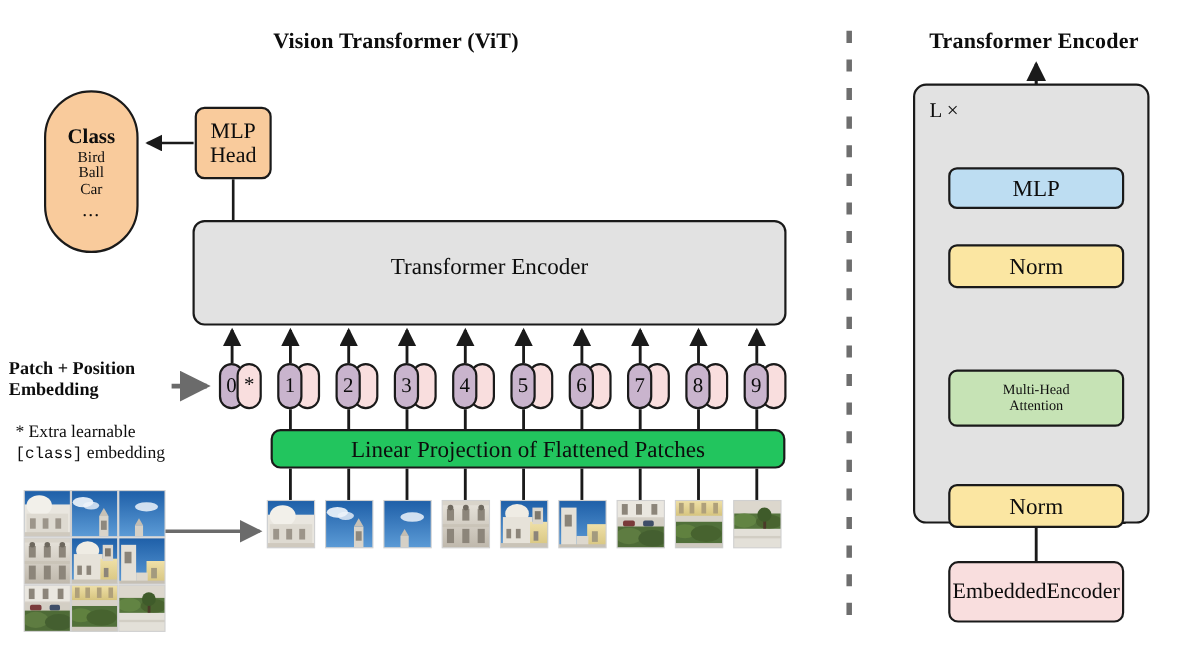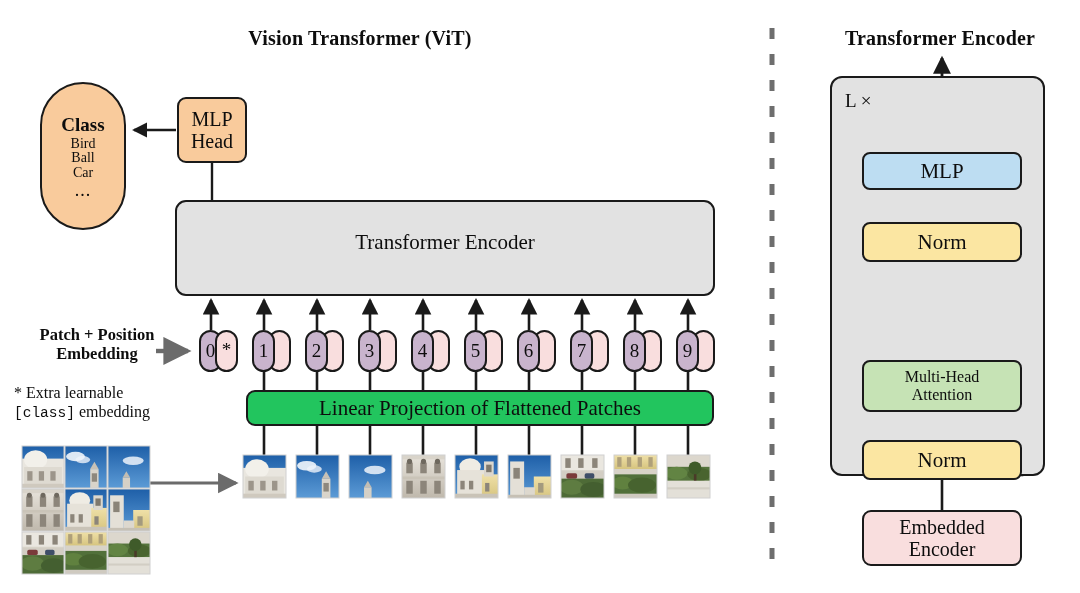--- a/index.html
+++ b/index.html
@@ -25,21 +25,21 @@
 
   #mlp-head{left:177px;top:97px;width:70px;height:66px;border-radius:9px;
             background:#F9CB9C;flex-direction:column;font-size:20px;line-height:1.12;}
 
   #encoder-box{left:175px;top:200px;width:540px;height:96px;border-radius:11px;
                background:#E2E2E2;align-items:flex-start;padding-top:28px;font-size:21px;}
 
   #linproj{left:246px;top:390px;width:468px;height:36px;border-radius:9px;
            background:#22c55e;font-size:21px;}
 
-  .lbl{position:absolute;text-align:center;}
+  .lbl{position:absolute;}
   #pp-label{left:8px;top:326px;width:178px;font-weight:bold;font-size:16.5px;line-height:1.14;}
   #foot-label{left:14px;top:383px;width:175px;font-size:16px;line-height:1.2;text-align:left;}
   #foot-label .mono{font-family:"Liberation Mono","DejaVu Sans Mono",monospace;font-size:14.5px;}
 
   
   .tok{position:absolute;top:330px;height:42px;}
   .tok .cap{position:absolute;top:0;width:23px;height:42px;border:2.2px solid #1a1a1a;
             border-radius:12px;box-sizing:border-box;display:flex;align-items:center;
             justify-content:center;font-size:19px;}
   .tok .num{left:0;background:#C9B4CD;z-index:2;}
@@ -415,30 +415,30 @@
   <div class="node" style="left:862px;top:152px;width:160px;height:38px;border-radius:8px;
               background:#BDDDF2;font-size:21px;">
     <span>MLP</span>
   </div>
 
   <div class="node" style="left:862px;top:222px;width:160px;height:40px;border-radius:8px;
               background:#FBE6A2;font-size:21px;">
     <span>Norm</span>
   </div>
 
-  <div class="node" style="left:862px;top:360px;width:160px;height:52px;border-radius:8px;
-              background:#C6E3B5;flex-direction:column;font-size:16px;line-height:1.12;text-align:center;">
+  <div class="node" style="left:862px;top:336px;width:160px;height:52px;border-radius:8px;
+              background:#C6E3B5;flex-direction:column;font-size:13px;line-height:1.12;text-align:center;">
     <span>Multi-Head</span>
     <span>Attention</span>
   </div>
 
   <div class="node" style="left:862px;top:440px;width:160px;height:40px;border-radius:8px;
               background:#FBE6A2;font-size:21px;">
     <span>Norm</span>
   </div>
 
   <div class="node" style="left:862px;top:510px;width:160px;height:56px;border-radius:9px;
-              background:#F9DEDE;flex-direction:column;font-size:20px;line-height:1.12;">
+              background:#F9DEDE;flex-direction:row;font-size:20px;line-height:1.12;">
     <span>Embedded</span>
     <span>Encoder</span>
   </div>
 
 </div>
 
 </body></html>

